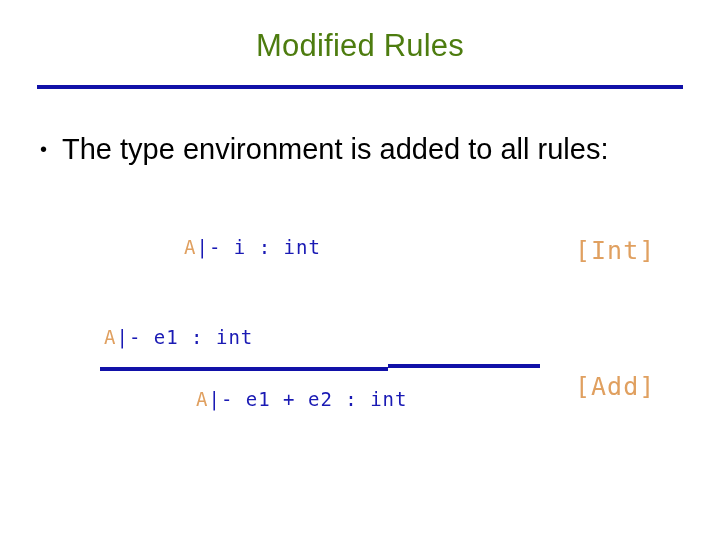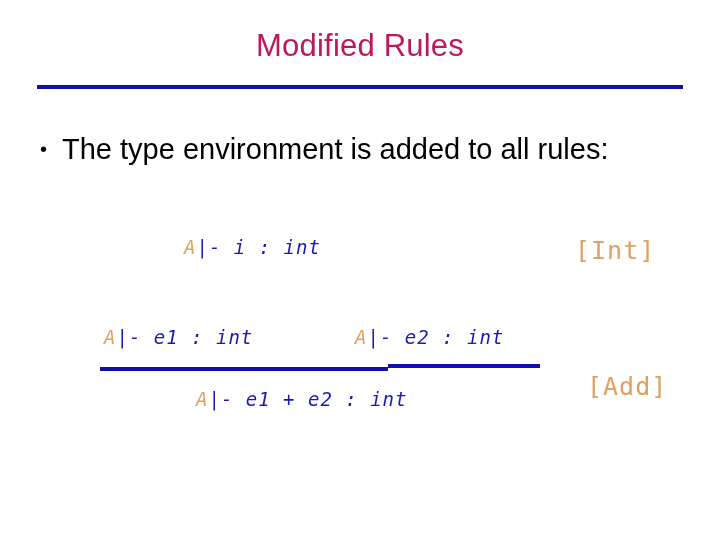--- a/index.html
+++ b/index.html
@@ -26,21 +26,21 @@
 
   
   .title {
     position: absolute;
     left: 0;
     top: 26px;
     width: 720px;
     text-align: center;
     font-size: 31px;
     line-height: 40px;
-    color: #be185d;
+    color: #4d7c0f;
     font-family: "Liberation Sans", sans-serif;
     font-weight: 400;
     letter-spacing: 0.2px;
     white-space: nowrap;
   }
 
   .title-rule {
     position: absolute;
     left: 37px;
     top: 85px;
@@ -84,21 +84,20 @@
     top: 200px;
     width: 720px;
     height: 260px;
   }
 
   .mono {
     font-family: "DejaVu Sans Mono", "Liberation Mono", monospace;
     font-size: 19px;
     letter-spacing: 1px;
     white-space: pre;
-    font-style: italic;
   }
   .env   { color: #E0A060; }
   .judge { color: #1A1AB4; }
   .tag   { color: #E0A060; font-family: "DejaVu Sans Mono","Liberation Mono",monospace; font-size: 25px; letter-spacing: 1px; white-space: pre; }
 
   
   .rule-int {
     position: absolute;
     left: 0; top: 36px;
     width: 720px;
@@ -139,21 +138,21 @@
     left: 388px; top: 38px;
     width: 152px; height: 4px;
     background: #1111A8;
   }
   .rule-add .conclusion {
     position: absolute;
     left: 196px; top: 62px;
   }
   .rule-add .tag-label {
     position: absolute;
-    left: 575px; top: 46px; margin-left: 12px;
+    left: 575px; top: 46px;
   }
 </style>
 </head>
 <body>
 
 <div class="slide">
 
   <div class="title">Modified Rules</div>
 
   <div class="title-rule"></div>
@@ -167,21 +166,20 @@
 
     <div class="rule-int">
       <div class="mono judgment"><span class="env">A</span><span class="judge">|- i : int</span></div>
       <div class="tag tag-label">[Int]</div>
     </div>
 
     <div class="rule-add">
 
       <div class="mono premise-left"><span class="env">A</span><span class="judge">|- e1 : int</span></div>
 
-      <div class="mono premise-right"><span class="env">A</span><span class="judge">|- e2 : int</span></div>
 
       <div class="bar-left"></div>
       <div class="bar-right"></div>
 
       <div class="mono conclusion"><span class="env">A</span><span class="judge">|- e1 + e2 : int</span></div>
 
       <div class="tag tag-label">[Add]</div>
     </div>
 
   </div>

